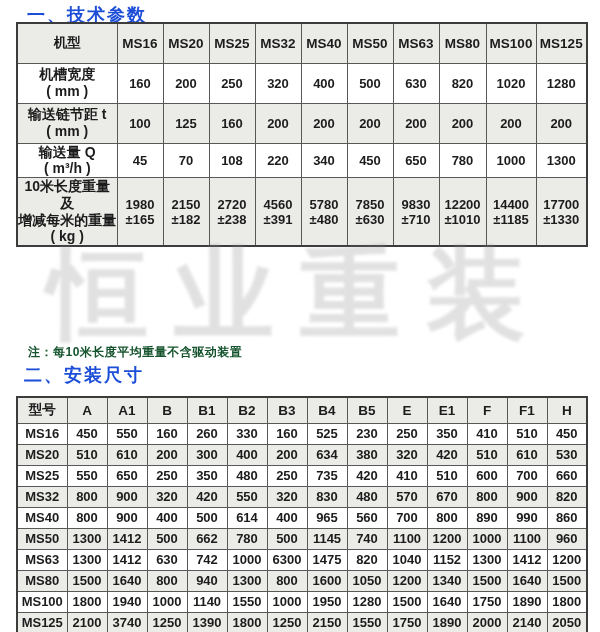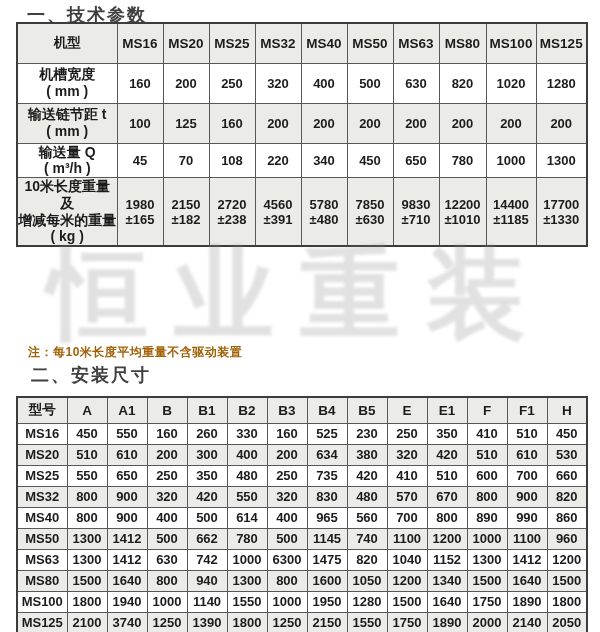--- a/index.html
+++ b/index.html
@@ -3,25 +3,25 @@
 <meta charset="utf-8">
 <style>
   html,body { margin:0; padding:0; }
   body {
     width:600px; height:632px; position:relative; overflow:hidden;
     background:#ffffff;
     font-family:"Liberation Sans","DejaVu Sans",sans-serif;
     color:#1a1a1a;
   }
   .sec-title {
-    position:absolute; font-size:18px; font-weight:bold; color:#404040;
+    position:absolute; font-size:18px; font-weight:bold; color:#1d4ed8;
     letter-spacing:2px; white-space:nowrap;
   }
   #title1 { left:27px; top:3px; }
-  #title2 { left:31px; top:363px; }
+  #title2 { left:24px; top:363px; }
   table {
     position:absolute; border-collapse:collapse; table-layout:fixed;
     border:2px solid #3c3c3c;
   }
   td {
     border:1px solid #585858; text-align:center; vertical-align:middle;
     font-weight:bold; padding:0; color:#1c1c1c; overflow:hidden;
   }
   #t1 { left:16px; top:22px; width:570px; }
   #t2 { left:16px; top:396px; width:570px; }
@@ -35,21 +35,21 @@
   #t1 tbody tr:nth-child(6) { height:38px; }
   #t1 tbody tr:nth-child(7) { height:68px; }
   #t1 tbody tr:nth-child(even) td,
   #t2 tbody tr:nth-child(even) td { background:#ebebe8; }
   #t1 tbody tr:nth-child(7) td.pm { font-size:12.5px; line-height:1.45; }
   #t2 thead tr { height:26px; }
   #t2 tbody tr { height:21px; }
   #t2 td { font-size:13px; }
   #note {
     position:absolute; left:28px; top:344px; font-size:12px;
-    font-weight:bold; color:#a16207; letter-spacing:0.5px;
+    font-weight:bold; color:#14532d; letter-spacing:0.5px;
   }
   #watermark {
     position:absolute; left:0; top:228px; width:600px; text-align:center;
     font-size:100px; font-weight:bold; letter-spacing:26px; white-space:nowrap;
     color:#8d8d8d; opacity:0.26; filter:blur(1.5px);
     pointer-events:none; z-index:5;
   }
 </style>
 </head>
 <body>

